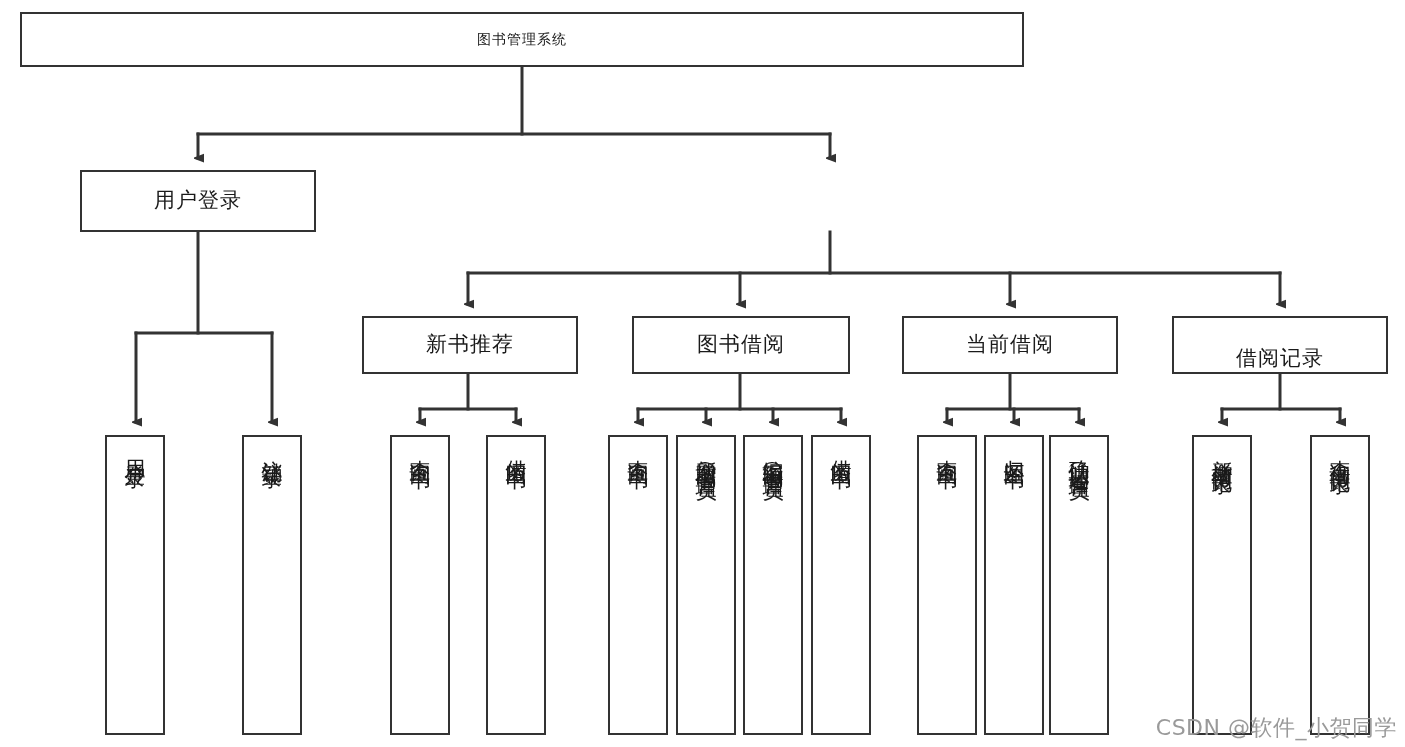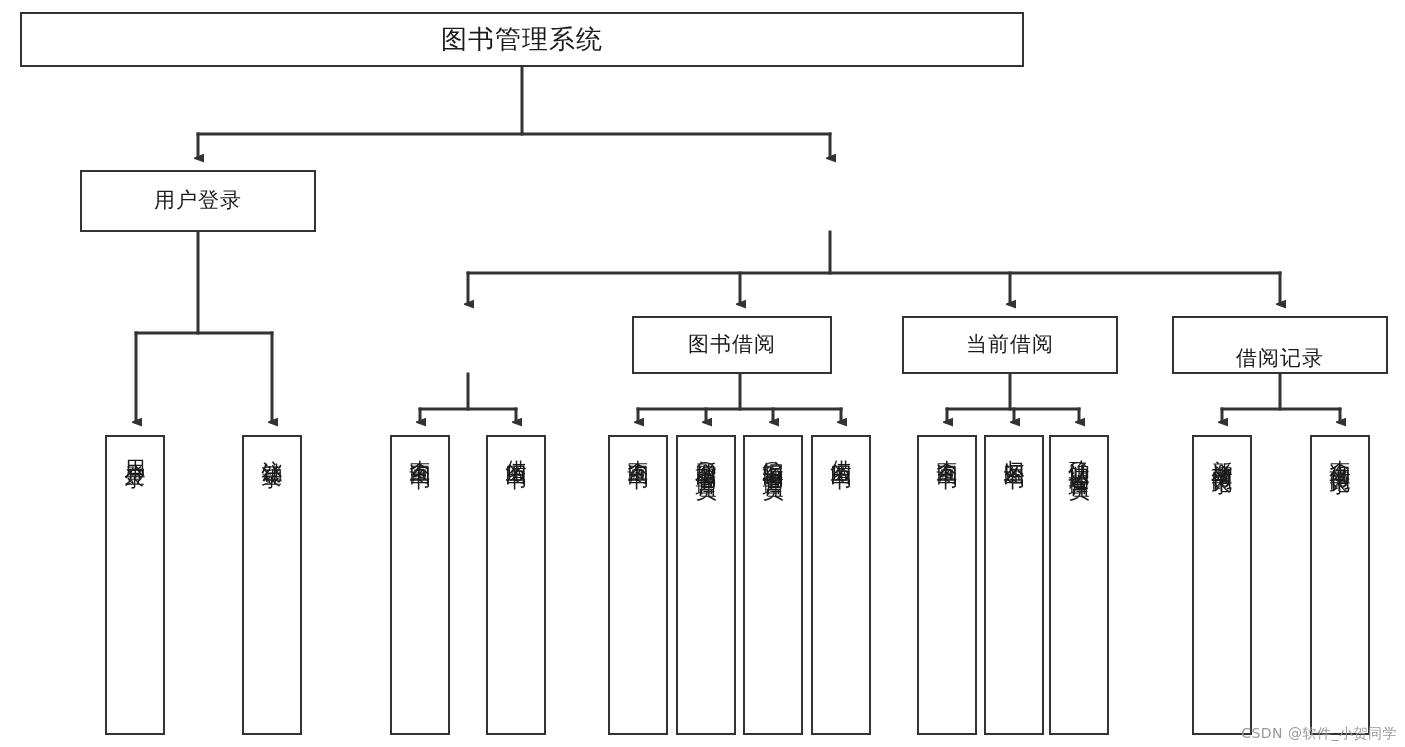--- a/index.html
+++ b/index.html
@@ -36,41 +36,41 @@
     justify-content: center;
     color: #1a1a1a;
     text-align: center;
   }
   .node.horiz {
     font-size: 21px;
     letter-spacing: 1px;
     line-height: 1.3;
   }
   .node.root {
-    font-size: 26px;
+    font-size: 14px;
   }
   .node.leaf {
     font-size: 21px;
     padding: 6px 0;
     align-items: flex-start;
   }
   .vtext {
     writing-mode: vertical-rl;
     text-orientation: upright;
     -webkit-writing-mode: vertical-rl;
     letter-spacing: 3px;
     line-height: 1.05;
     white-space: nowrap;
     display: block;
   }
   .watermark {
     position: absolute;
     right: 8px;
     bottom: 4px;
-    font-size: 14px;
+    font-size: 22px;
     color: #9a9a9a;
     letter-spacing: 0.5px;
     white-space: nowrap;
     font-family: "DejaVu Sans", "Liberation Sans", sans-serif;
   }
 </style>
 </head>
 <body>
 
 <div id="canvas">
@@ -126,21 +126,24 @@
   </svg>
 
   <div class="node horiz root" style="left:20px; top:12px; width:1004px; height:55px;">
     <span>图书管理系统</span>
   </div>
 
   <div class="node horiz" style="left:80px; top:170px; width:236px; height:62px;">
     <span>用户登录</span>
   </div>
 
-  <div class="node horiz" style="left:632px; top:316px; width:200px; height:58px;">
+  <div class="node horiz" style="left:362px; top:316px; width:216px; height:58px;">
+    <span>新书推荐</span>
+  </div>
+  <div class="node horiz" style="left:632px; top:316px; width:218px; height:58px;">
     <span>图书借阅</span>
   </div>
   <div class="node horiz" style="left:902px; top:316px; width:216px; height:58px;">
     <span>当前借阅</span>
   </div>
   <div class="node horiz" style="left:1172px; top:316px; width:216px; height:58px;align-items:flex-end;">
     <span>借阅记录</span>
   </div>
 
   <div class="node leaf" style="left:105px; top:435px; width:60px; height:300px;">

